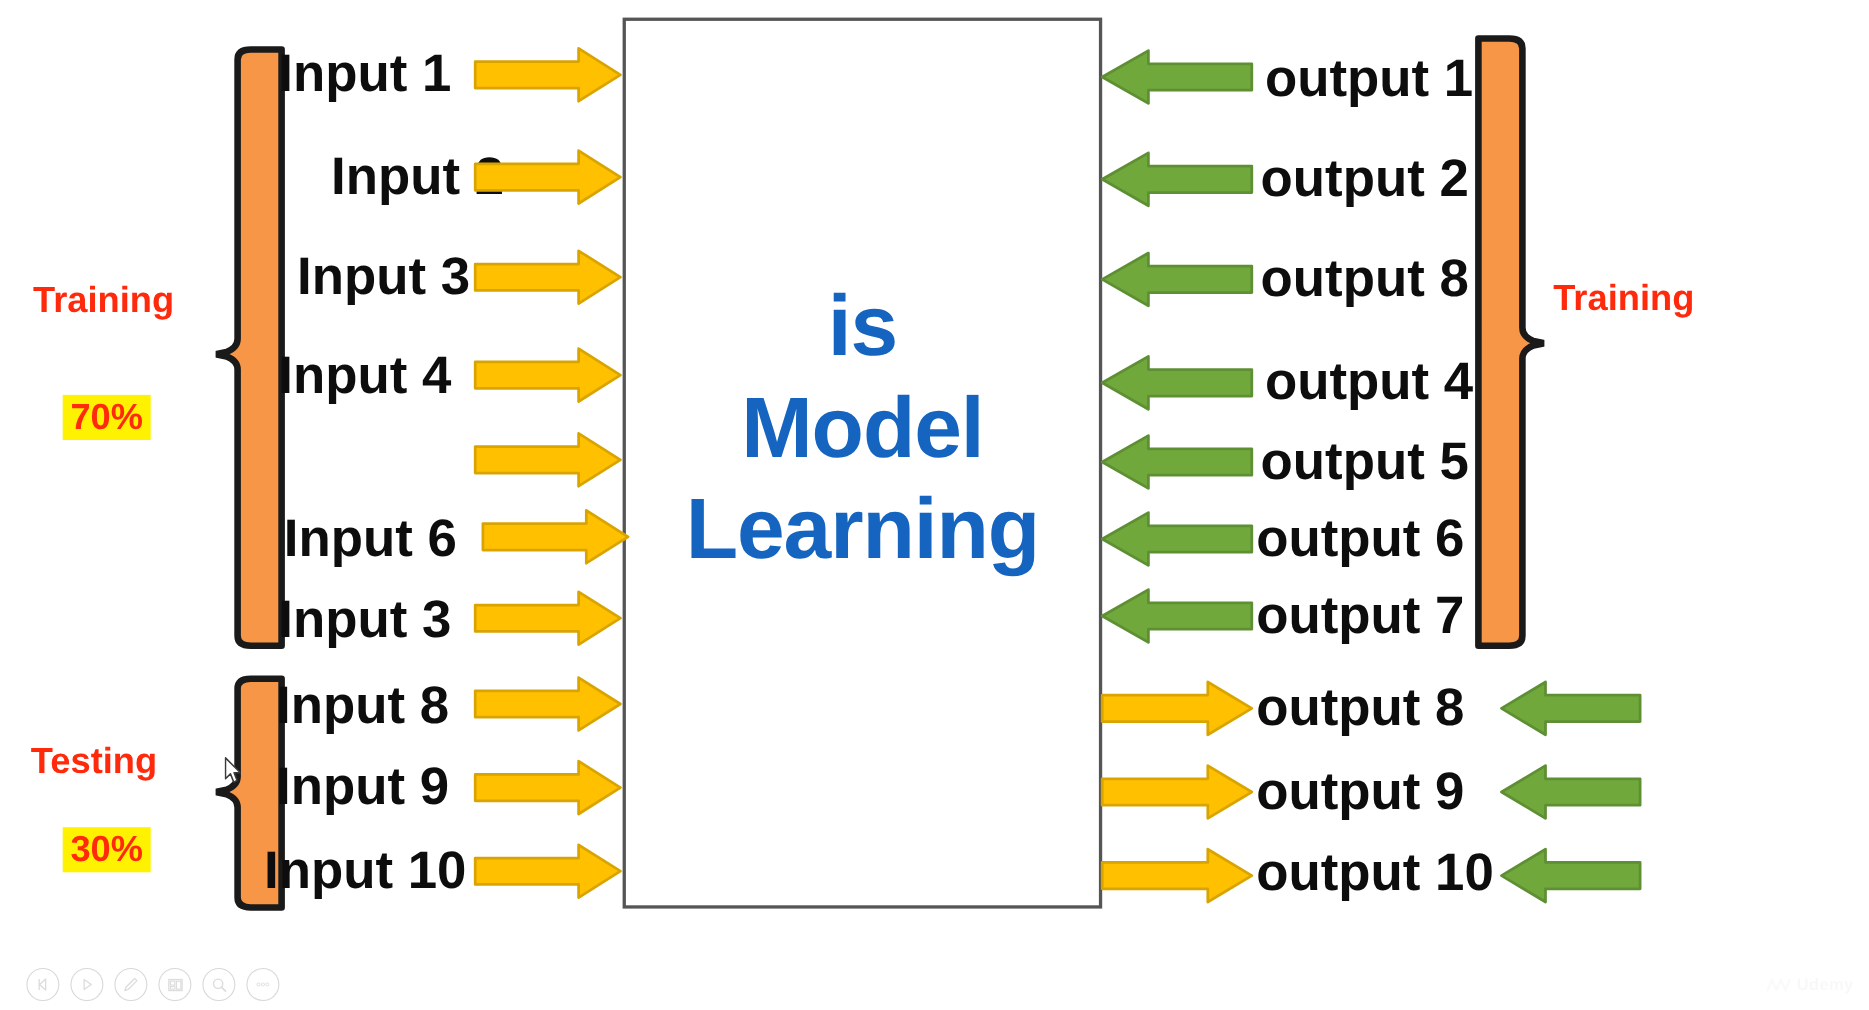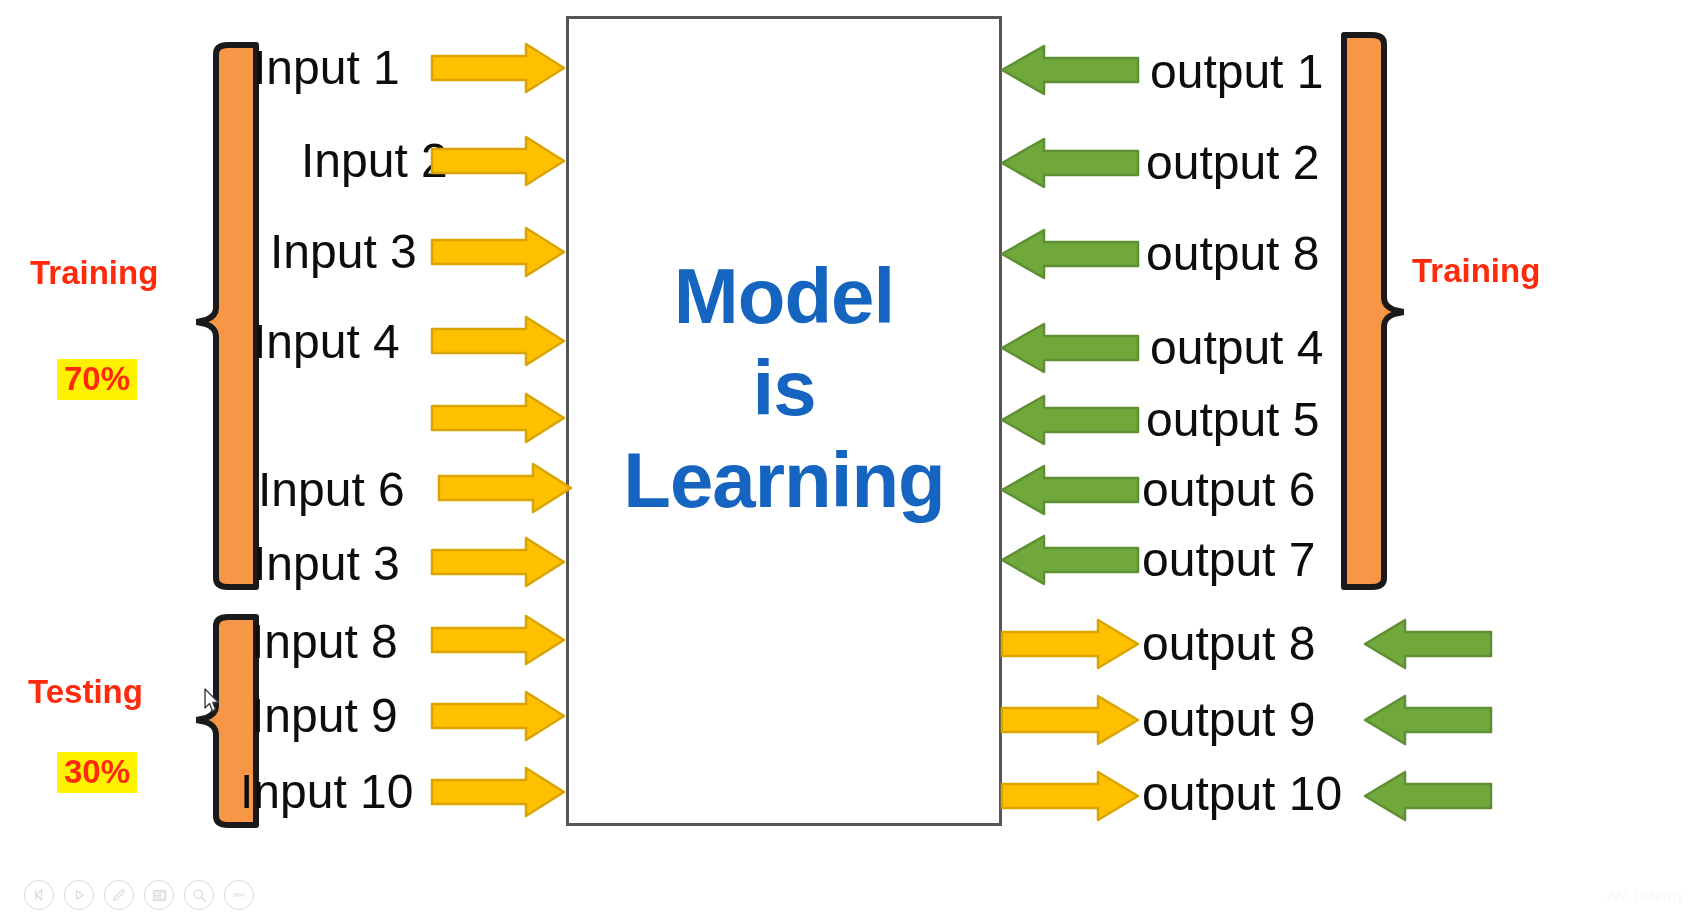--- a/index.html
+++ b/index.html
@@ -32,21 +32,21 @@
   }
   .model-text div { white-space: nowrap; }
 
   
   .arrow { position: absolute; height: 52px; }
   .arrow svg { display:block; width:100%; height:100%; }
 
   
   .io-label {
     position: absolute;
-    font-weight: normal;
+    font-weight: bold;
     font-size: 48px;
     color: #0d0d0d;
     white-space: nowrap;
     line-height: 1;
   }
 
   
   .brace { position: absolute; }
   .brace svg { display:block; }
 
@@ -91,22 +91,22 @@
   
   .cursor { position: absolute; left: 204px; top: 688px; }
 </style>
 </head>
 <body>
 
 <div id="stage">
 
   <div class="model-box"></div>
   <div class="model-text">
+    <div>is</div>
     <div>Model</div>
-    <div>is</div>
     <div>Learning</div>
   </div>
 
   <div class="brace" style="left:196px; top:40px;">
     <svg width="66" height="552" viewBox="0 0 66 552">
       <path d="M20 14 Q20 5 32 5 L60 5 L60 547 L32 547 Q20 547 20 538 L20 296 Q20 288 10 284 L0 282 L10 280 Q20 276 20 268 Z" fill="#F79646" stroke="#1a1a1a" stroke-width="6" stroke-linejoin="round"></path>
     </svg>
   </div>
 
   <div class="brace" style="left:196px; top:612px;">

